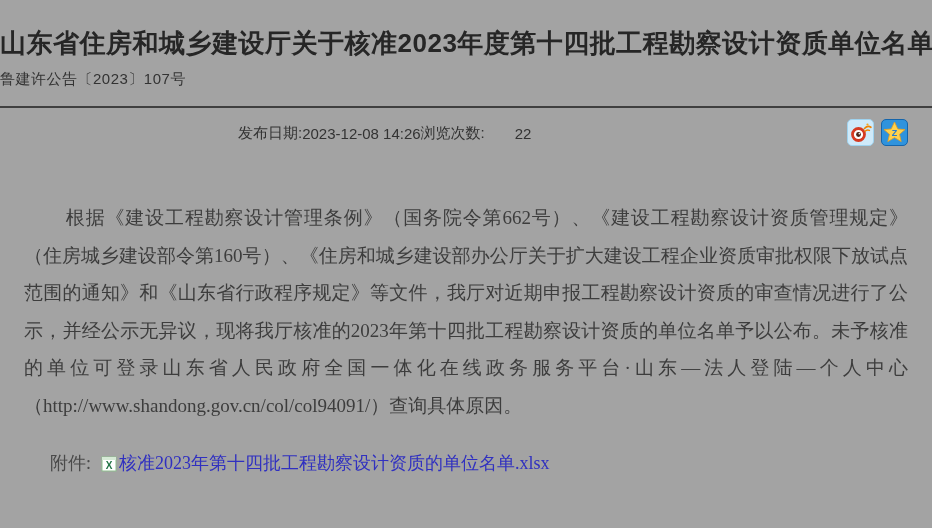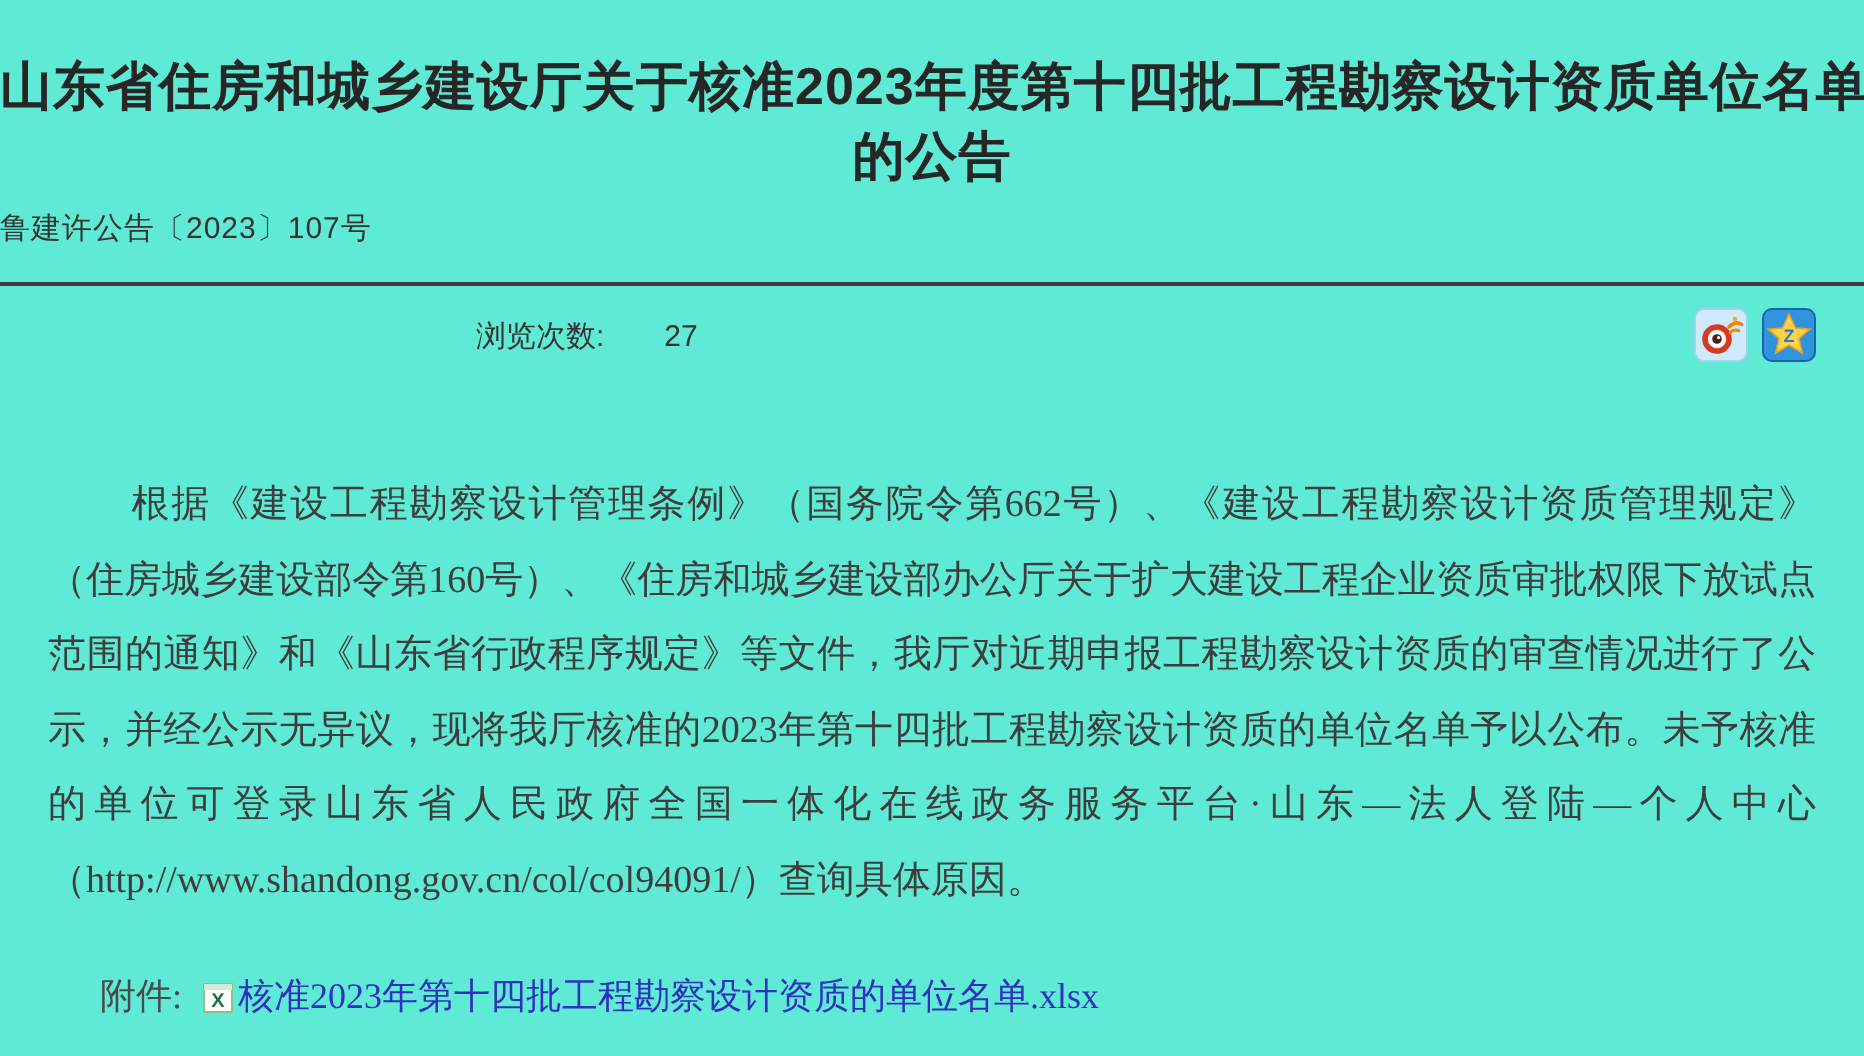--- a/index.html
+++ b/index.html
@@ -2,21 +2,21 @@
 <html><head>
 <meta charset="utf-8">
 <style>
   * { margin: 0; padding: 0; box-sizing: border-box; }
   html, body { background: #ffffff; }
   .page {
     position: relative;
     width: 932px;
     height: 528px;
     margin: 0 auto;
-    background: #5eead4;
+    background: #a3a3a3;
     overflow: hidden;
     font-family: "Liberation Sans", "DejaVu Sans", sans-serif;
   }
   .title {
     padding-top: 26px;
     text-align: center;
     color: #262626;
     font-weight: 700;
     font-size: 26px;
     line-height: 35px;
@@ -40,21 +40,21 @@
   .meta-row {
     position: relative;
     height: 50px;
     display: flex;
     align-items: center;
     padding-left: 238px;
     font-size: 15px;
     color: #333333;
   }
   .meta-item { display: inline-flex; align-items: center; }
-  .meta-item + .meta-item { margin-left: 52px; }
+  .meta-item + .meta-item { }
   .views-count { margin-left: 30px; }
   .share-icons {
     position: absolute;
     right: 24px;
     top: 11px;
     display: flex;
     gap: 7px;
   }
   .share-btn {
     width: 27px;
@@ -92,31 +92,34 @@
     cursor: pointer;
   }
 </style>
 </head>
 <body>
 
 <div class="page">
 
   <h1 class="title">
     <span class="tl tl1">山东省住房和城乡建设厅关于核准2023年度第十四批工程勘察设计资质单位名单</span>
-    <span class="tl">的公告</span>
   </h1>
 
   <div class="doc-number">鲁建许公告〔2023〕107号</div>
 
   <div class="divider"></div>
 
   <div class="meta-row">
     <div class="meta-item">
+      <span>发布日期:</span>
+      <span>2023-12-08 14:26</span>
+    </div>
+    <div class="meta-item">
       <span>浏览次数:</span>
-      <span class="views-count">27</span>
+      <span class="views-count">22</span>
     </div>
 
     <div class="share-icons">
       <button class="share-btn" title="">
         <svg viewBox="0 0 27 27" xmlns="http://www.w3.org/2000/svg">
           <rect x="0.5" y="0.5" width="26" height="26" rx="4.5" fill="#cfeafa" stroke="#9fd3ef"></rect>
           <circle cx="11.5" cy="15.5" r="6" fill="#ffffff" stroke="#d63a22" stroke-width="2.8"></circle>
           <circle cx="11.5" cy="15.5" r="2.4" fill="#4a2418"></circle>
           <circle cx="12.3" cy="14.8" r="0.8" fill="#ffffff"></circle>
           <path d="M17.5 9.5 q3.2 -3.4 6.4 -1.2" stroke="#f08300" fill="none" stroke-width="1.7" stroke-linecap="round"></path>

